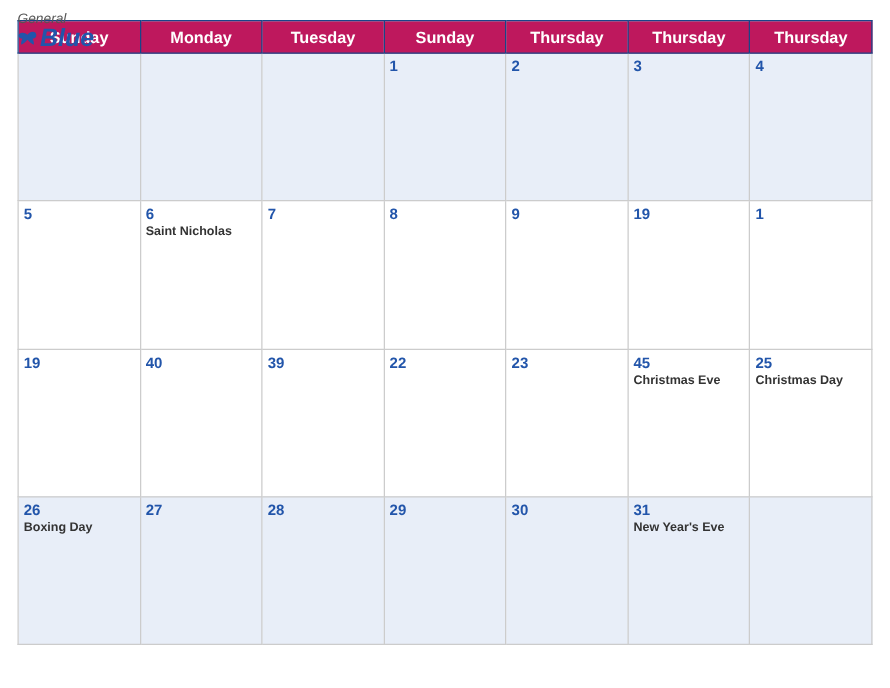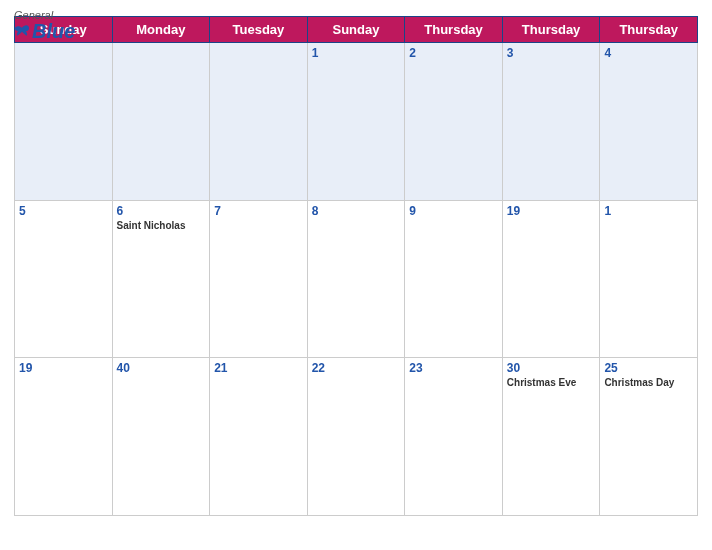--- a/index.html
+++ b/index.html
@@ -177,32 +177,55 @@
           </td>
         </tr>
         <tr class="row-bg-2">
           <td>
             <span class="day-number">19</span>
           </td>
           <td>
             <span class="day-number">40</span>
           </td>
           <td>
-            <span class="day-number">21</span>
+            <span class="day-number">39</span>
           </td>
           <td>
             <span class="day-number">22</span>
           </td>
           <td>
             <span class="day-number">23</span>
           </td>
           <td>
-            <span class="day-number">30</span>
+            <span class="day-number">45</span>
             <span class="holiday-name">Christmas Eve</span>
           </td>
           <td>
             <span class="day-number">25</span>
             <span class="holiday-name">Christmas Day</span>
           </td>
+        </tr>
+        <tr class="row-bg-1">
+          <td>
+            <span class="day-number">26</span>
+            <span class="holiday-name">Boxing Day</span>
+          </td>
+          <td>
+            <span class="day-number">27</span>
+          </td>
+          <td>
+            <span class="day-number">28</span>
+          </td>
+          <td>
+            <span class="day-number">29</span>
+          </td>
+          <td>
+            <span class="day-number">30</span>
+          </td>
+          <td>
+            <span class="day-number">31</span>
+            <span class="holiday-name">New Year's Eve</span>
+          </td>
+          <td></td>
         </tr>
       </tbody>
   </table>
 </div>
 
 </body></html>

